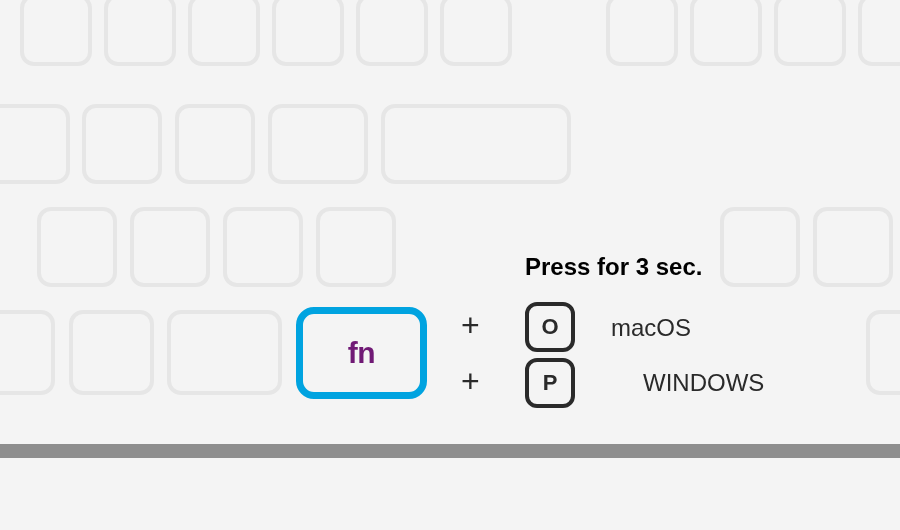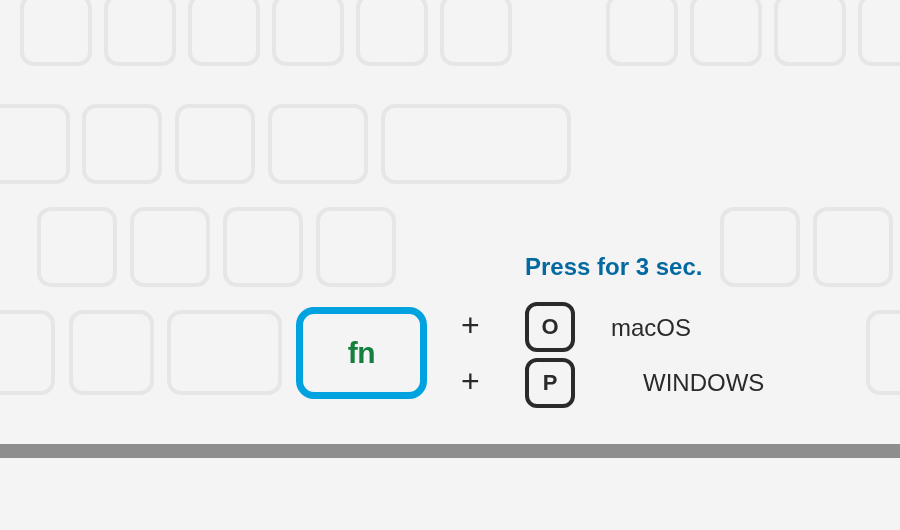--- a/index.html
+++ b/index.html
@@ -35,21 +35,21 @@
     width: 131px;
     height: 92px;
     border: 7px solid #00a3e0;
     border-radius: 18px;
     background: #f4f4f4;
     display: flex;
     align-items: center;
     justify-content: center;
     font-weight: 700;
     font-size: 30px;
-    color: #15803d;
+    color: #701a75;
     letter-spacing: -0.5px;
   }
 
   .plus {
     position: absolute;
     font-size: 32px;
     color: #2a2a2a;
     font-weight: 400;
     line-height: 1;
   }
@@ -73,21 +73,21 @@
     position: absolute;
     font-size: 24px;
     font-weight: 400;
     color: #2a2a2a;
   }
 
   .instruction {
     position: absolute;
     font-size: 24px;
     font-weight: 600;
-    color: #0369a1;
+    color: #000000;
   }
 </style>
 </head>
 <body>
 
 <div class="bgkey" style="left:20px;  top:-6px; width:72px; height:72px;"></div>
 <div class="bgkey" style="left:104px; top:-6px; width:72px; height:72px;"></div>
 <div class="bgkey" style="left:188px; top:-6px; width:72px; height:72px;"></div>
 <div class="bgkey" style="left:272px; top:-6px; width:72px; height:72px;"></div>
 <div class="bgkey" style="left:356px; top:-6px; width:72px; height:72px;"></div>

